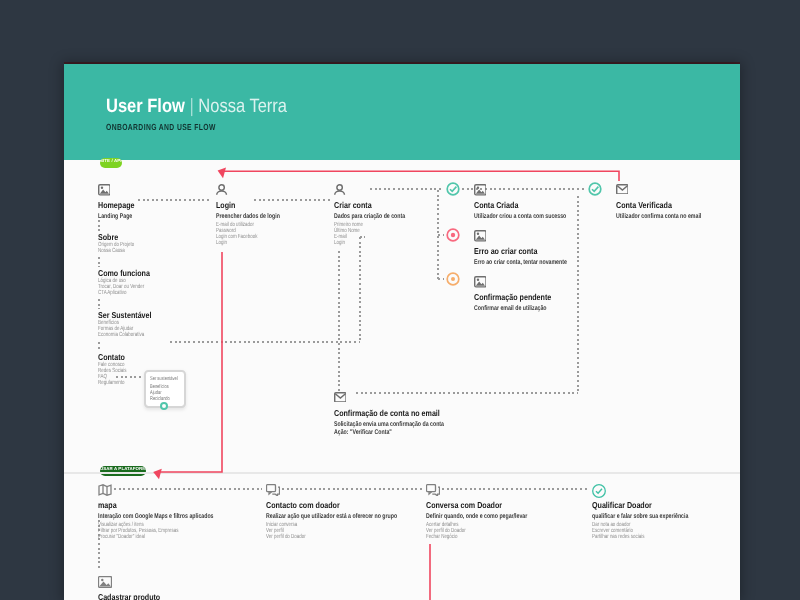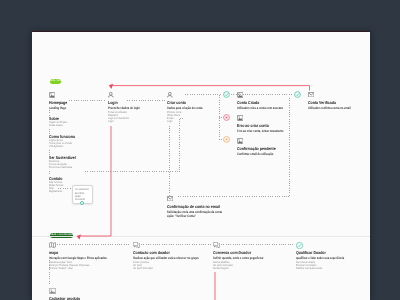--- a/index.html
+++ b/index.html
@@ -29,20 +29,24 @@
   .nsub{position:absolute;font-size:3.4px;font-weight:bold;color:#3a3a3a;white-space:nowrap;
         transform:scaleX(0.77);transform-origin:left top;}
   .nlist{position:absolute;font-size:3px;color:#8e8e8e;white-space:nowrap;
          transform:scaleX(0.745);transform-origin:left top;}
 </style>
 </head>
 <body>
 
 <div id="topline"></div>
 <div id="sheet">
+  <div id="header">
+    <div id="title"><span>User Flow</span> <span class="sep">|</span> <span class="light">Nossa Terra</span></div>
+    <div id="tagline">ONBOARDING AND USE FLOW</div>
+  </div>
   <div class="pill" id="pill-s1">SITE / APP</div>
   <div class="pill" id="pill-s2">USAR A PLATAFORMA</div>
   <svg id="wires" width="338" height="268" viewBox="0 0 338 268">
     <g stroke="#9b9b9b" stroke-width="0.9" stroke-dasharray="1,1.3" fill="none" shape-rendering="crispEdges">
 
       <path d="M37,68 H74"></path>
 
       <path d="M95,68 H133"></path>
 
       <path d="M153,62.5 H190"></path>

